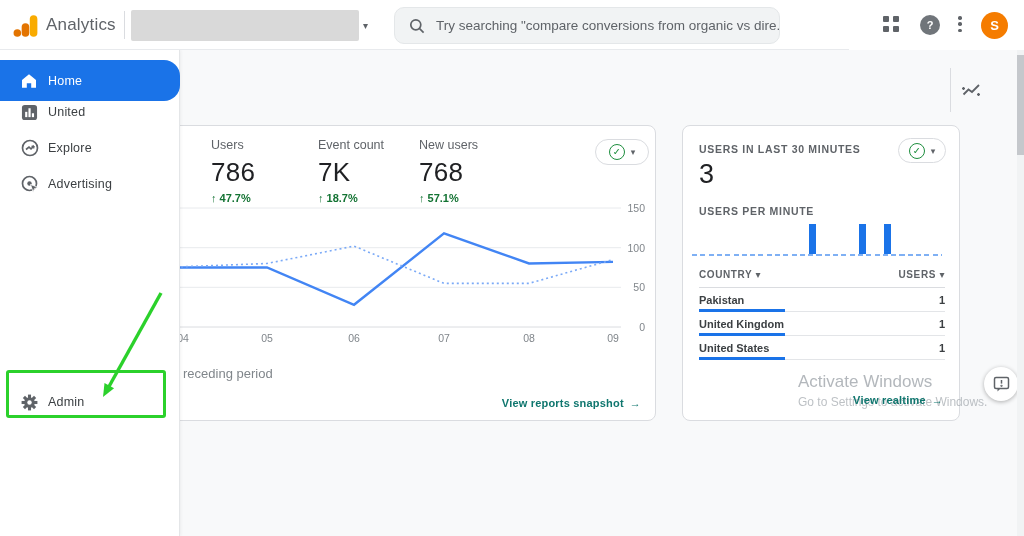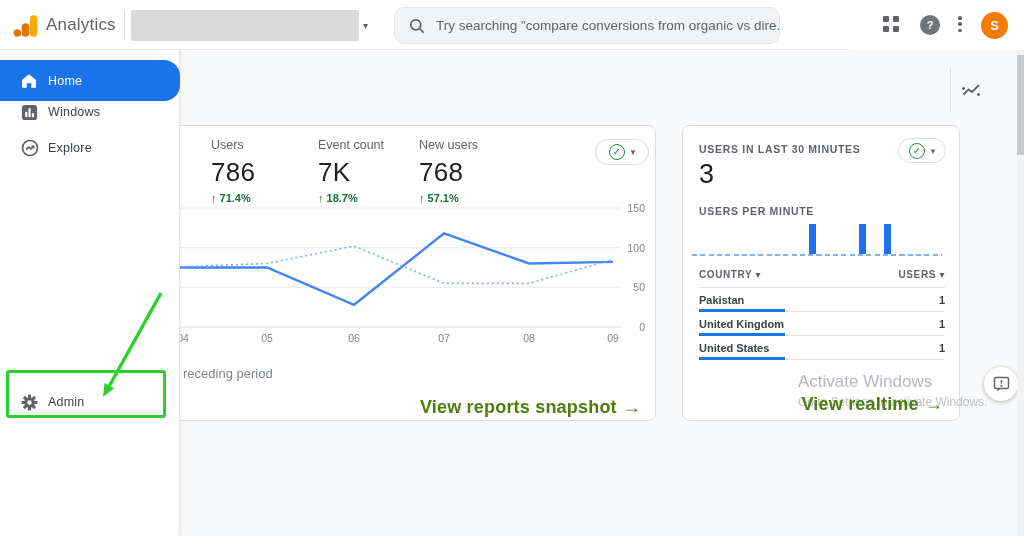--- a/index.html
+++ b/index.html
@@ -66,21 +66,21 @@
     display:flex; align-items:center; justify-content:center; gap:6px; background:#fff; cursor:pointer; }
   .pill1 { left:494px; top:13px; }
   .pill2 { right:13px; top:12px; width:48px; height:25px; }
   .check-circle { width:16px; height:16px; border:1.6px solid #1e8e3e; border-radius:50%;
     color:#1e8e3e; font-size:9.5px; font-weight:bold; text-align:center; line-height:14px; }
   .pill-caret { font-size:9px; color:#5f6368; }
 
   .overview-chart { position:absolute; left:0; top:70px; width:555px; height:150px; overflow:hidden; }
   .overview-chart text { font-family:"Liberation Sans","DejaVu Sans",sans-serif; font-size:10.5px; fill:#80868b; }
   .footnote { position:absolute; left:82px; top:240px; font-size:13px; color:#80868b; }
-  .card-link { position:absolute; font-size:18px; font-weight:bold; color:#4d7c0f; cursor:pointer;
+  .card-link { position:absolute; font-size:11px; font-weight:bold; color:#0f766e; cursor:pointer;
     letter-spacing:.2px; }
   .snapshot-link { right:14px; top:271px; }
   .rt-link { right:16px; top:268px; z-index:9; }
   .link-arrow { margin-left:6px; }
 
   .rt-title { position:absolute; left:16px; top:17px; font-size:10.5px; font-weight:bold; color:#5f6368;
     letter-spacing:.7px; }
   .rt-value { position:absolute; left:16px; top:33px; font-size:27px; color:#202124; }
   .rt-pm-label { position:absolute; left:16px; top:79px; font-size:10.5px; font-weight:bold; color:#5f6368;
     letter-spacing:.7px; }
@@ -151,21 +151,21 @@
   <svg class="insights-btn" viewBox="0 0 24 24" fill="none" stroke="#5f6368" stroke-width="1.8">
     <path d="M4.5 16.5 L9.5 11.5 L13 14 L20 7"></path>
     <path d="M4.5 9 v3 M3 10.5 h3" stroke-width="1.3"></path>
     <path d="M19.5 15 v3 M18 16.5 h3" stroke-width="1.3"></path>
   </svg>
 
   <div class="card card1">
     <div class="metric" style="left:110px">
       <div class="m-label">Users</div>
       <div class="m-value">786</div>
-      <div class="m-delta">↑ 71.4%</div>
+      <div class="m-delta">↑ 47.7%</div>
     </div>
     <div class="metric" style="left:217px">
       <div class="m-label">Event count</div>
       <div class="m-value">7K</div>
       <div class="m-delta">↑ 18.7%</div>
     </div>
     <div class="metric" style="left:318px">
       <div class="m-label">New users</div>
       <div class="m-value">768</div>
       <div class="m-delta">↑ 57.1%</div>
@@ -282,31 +282,41 @@
   </div>
   <div class="nav-item" style="top:46px">
     <span class="ic">
       <svg width="17" height="17" viewBox="0 0 18 18">
           <rect x="1" y="1" width="16" height="16" rx="3" fill="#5f6368"></rect>
         <rect x="4.4" y="8.3" width="2.3" height="5.6" fill="#fff"></rect>
           <rect x="7.9" y="4.5" width="2.3" height="9.4" fill="#fff"></rect>
           <rect x="11.5" y="9.8" width="2.3" height="4.1" fill="#fff"></rect>
         </svg>
     </span>
-    <span class="lbl">Windows</span>
+    <span class="lbl">United</span>
   </div>
   <div class="nav-item" style="top:82px">
     <span class="ic">
       <svg width="18" height="18" viewBox="0 0 18 18" fill="none" stroke="#5f6368" stroke-width="1.7">
         <circle cx="9" cy="9" r="7.5"></circle>
           <path d="M5 10.5 L8 8.2 L10 9.8 L13 7"></path>
           <path d="M13 7 l-2.5 0.3 M13 7 l-0.3 2.5" stroke-width="1.3"></path>
         </svg>
     </span>
     <span class="lbl">Explore</span>
+  </div>
+  <div class="nav-item" style="top:118px">
+    <span class="ic">
+      <svg width="18" height="18" viewBox="0 0 18 18">
+        <circle cx="8.5" cy="8.5" r="7" fill="none" stroke="#5f6368" stroke-width="1.7"></circle>
+        <circle cx="8.5" cy="8.5" r="2.2" fill="#5f6368"></circle>
+        <polygon points="9.5,9.5 17,12.3 13.4,13.6 12.1,17.2" fill="#5f6368" stroke="#fff" stroke-width="0.8"></polygon>
+        </svg>
+    </span>
+    <span class="lbl">Advertising</span>
   </div>
 
   <div class="nav-item" style="top:336px">
     <span class="ic">
       <svg width="17" height="17" viewBox="-10 -10 20 20">
         <g fill="#5f6368">
           <rect x="-1.8" y="-9.3" width="3.6" height="18.6"></rect>
           <rect x="-1.8" y="-9.3" width="3.6" height="18.6" transform="rotate(45)"></rect>
           <rect x="-1.8" y="-9.3" width="3.6" height="18.6" transform="rotate(90)"></rect>
           <rect x="-1.8" y="-9.3" width="3.6" height="18.6" transform="rotate(135)"></rect>

